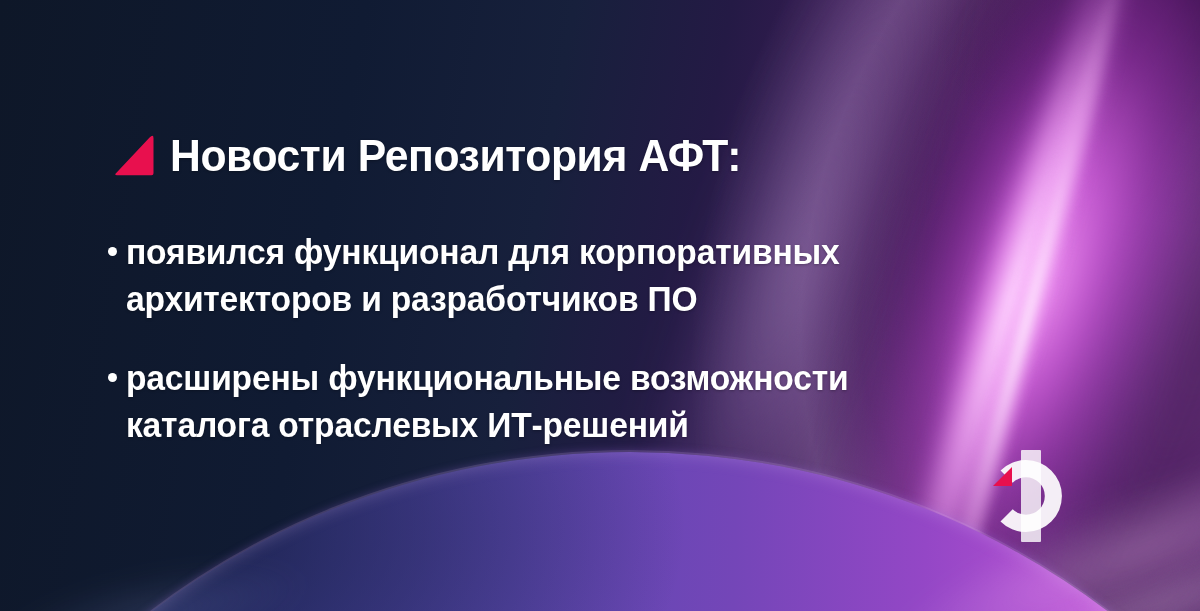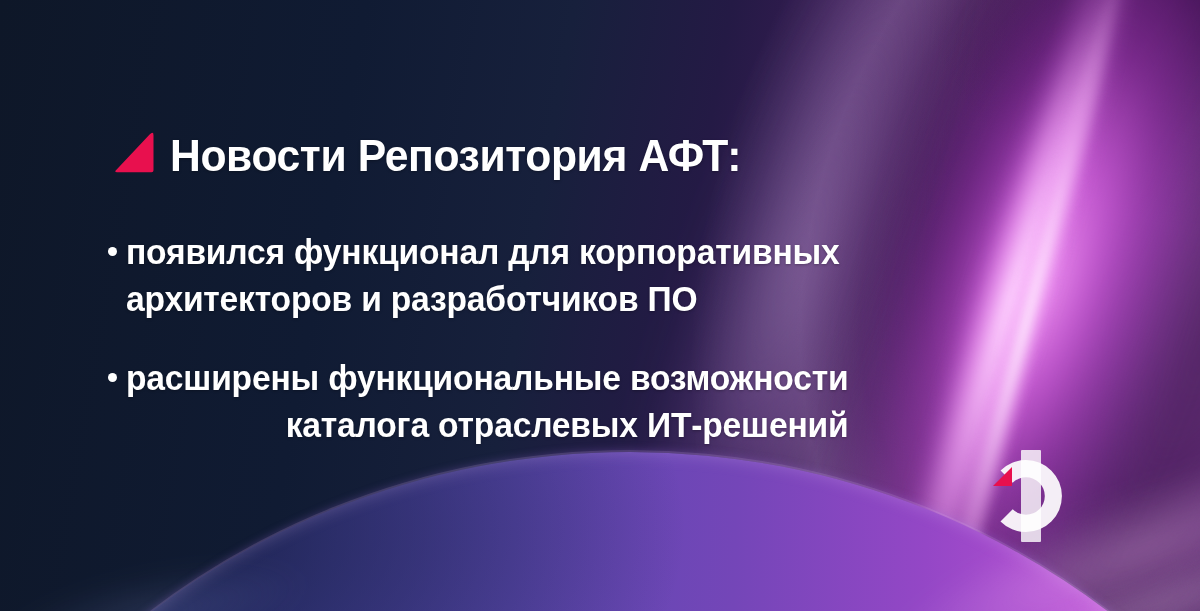--- a/index.html
+++ b/index.html
@@ -221,20 +221,21 @@
     position: absolute;
     left: 0; top: 0;
     width: 1200px; height: 611px;
   }
 
   .headline-row {
     position: absolute;
     left: 112px;
     top: 131px;
     display: flex;
+    align-items: center;
     gap: 14px;
   }
   .tri-mark {
     width: 44px;
     height: 44px;
     flex: 0 0 auto;
     display: block;
   }
   .headline {
     font-size: 44px;
@@ -253,21 +254,21 @@
     position: absolute;
     left: 108px;
     top: 228px;
     width: 900px;
   }
   .bullet {
     display: flex;
     align-items: flex-start;
     margin-bottom: 32px;
   }
-  .bullet:last-child { margin-bottom: 0; text-align: right; }
+  .bullet:last-child { margin-bottom: 0; }
   .bullet-dot {
     flex: 0 0 auto;
     width: 9px;
     height: 9px;
     border-radius: 50%;
     background: #ffffff;
     margin-top: 19px;
     margin-right: 9px;
   }
   .bullet-text {

